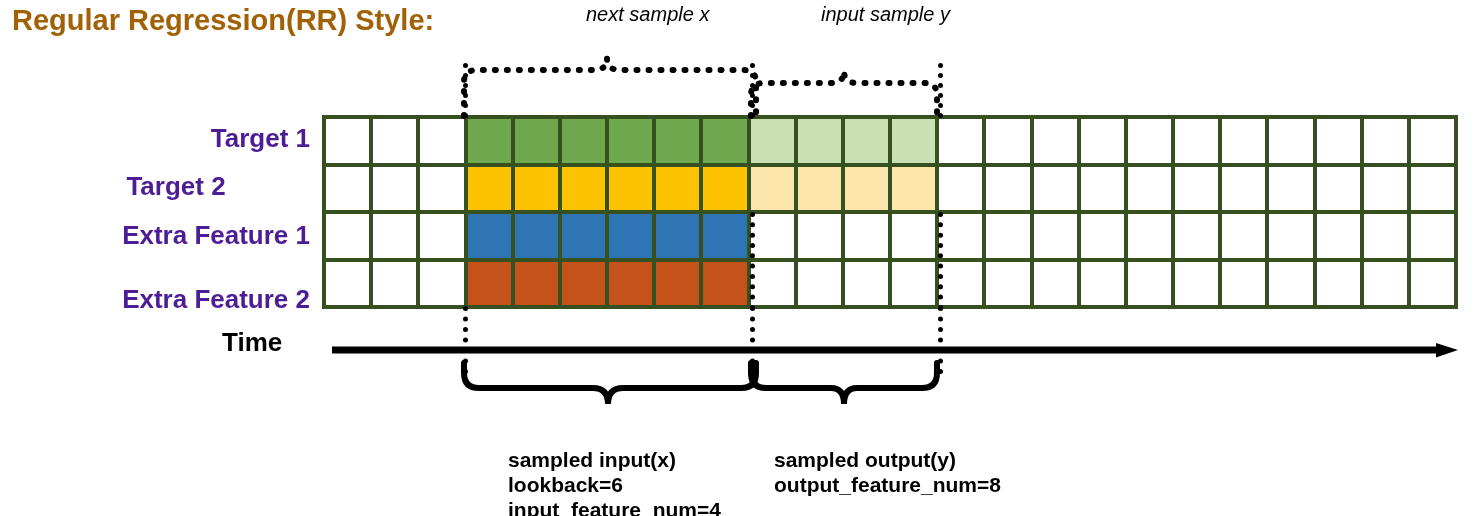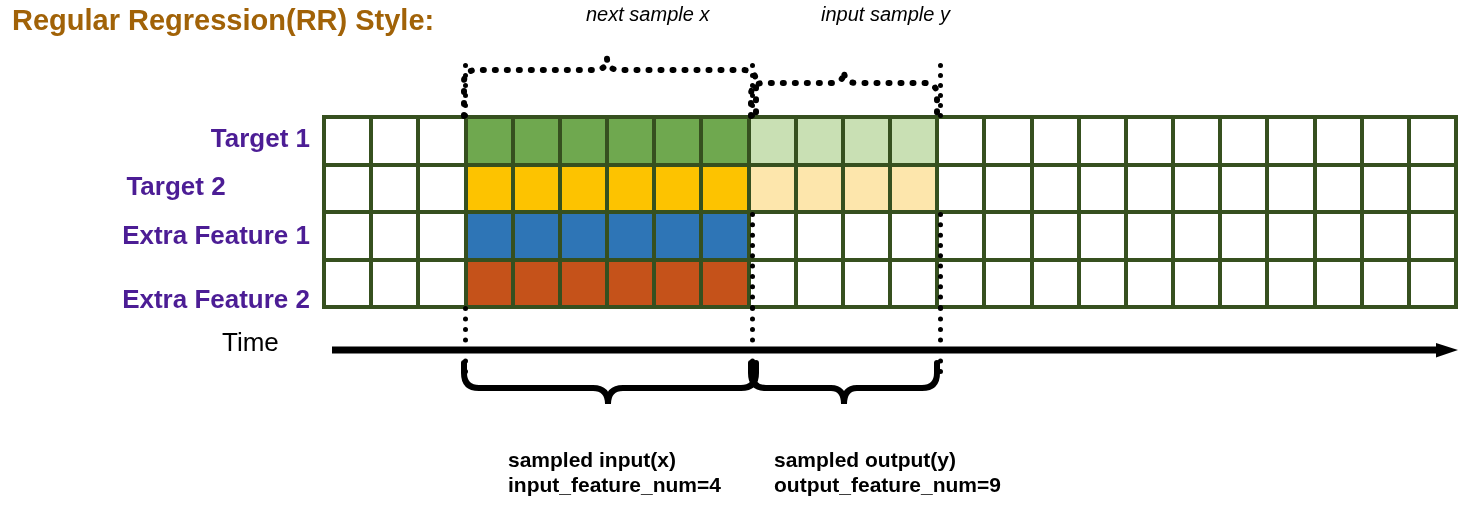--- a/index.html
+++ b/index.html
@@ -41,21 +41,21 @@
   }
   .c-green      {background:#6fa84f;}
   .c-greenlight {background:#c9e0b4;}
   .c-yellow     {background:#fdc300;}
   .c-yellowlight{background:#fde6ac;}
   .c-blue       {background:#2e75b6;}
   .c-orange     {background:#c5521a;}
   
   #time-label{
     position:absolute;left:222px;top:327px;
-    font-size:26px;font-weight:400;color:#000;
+    font-size:26px;font-weight:700;color:#000;
   }
   #time-axis{
     position:absolute;left:332px;top:343px;width:1128px;height:14px;
     overflow:visible;
   }
   
   .vline{
     position:absolute;width:0;
     border-left:5px dotted #000;
   }
@@ -222,19 +222,20 @@
 <svg style="position:absolute;left:455px;top:363px;" width="310" height="52" viewBox="0 0 310 52">
   <path d="M9,0 L9,10 Q9,25 24,25 L138,25 Q153,25 153,41 Q153,25 168,25 L286,25 Q301,25 301,10 L301,0" fill="none" stroke="#000" stroke-width="6" stroke-linecap="round"></path>
 </svg>
 
 <svg style="position:absolute;left:743px;top:363px;" width="210" height="52" viewBox="0 0 210 52">
   <path d="M8,0 L8,10 Q8,25 23,25 L88,25 Q101,25 101,41 Q101,25 114,25 L179,25 Q194,25 194,10 L194,0" fill="none" stroke="#000" stroke-width="6" stroke-linecap="round"></path>
 </svg>
 
 <div class="bottom-note" style="left:508px;top:423px;">
   <div>sampled input(x)</div>
+  <div>lookback=6</div>
   <div>input_feature_num=4</div>
 </div>
 
 <div class="bottom-note" style="left:774px;top:423px;">
   <div>sampled output(y)</div>
-  <div>output_feature_num=9</div>
+  <div>output_feature_num=8</div>
 </div>
 
 </body></html>

